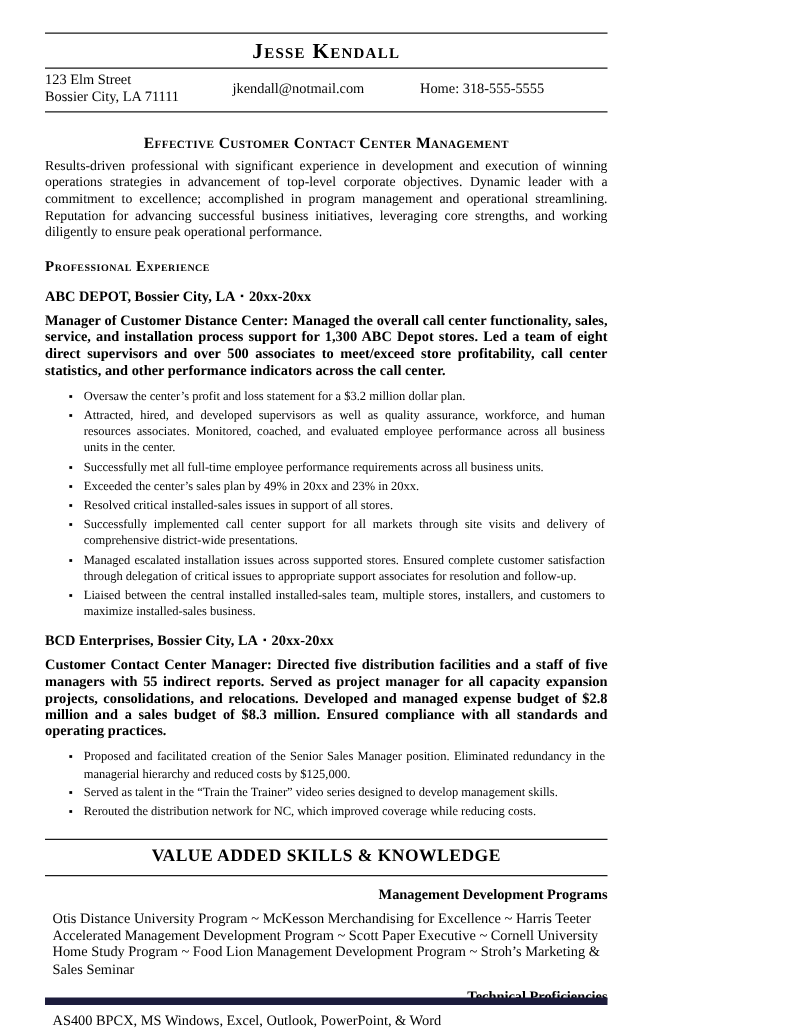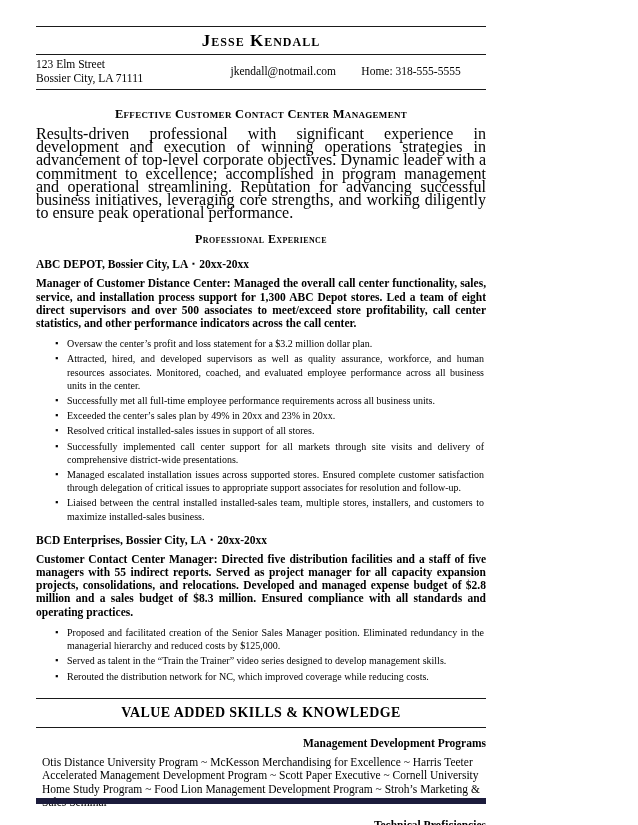--- a/index.html
+++ b/index.html
@@ -26,34 +26,34 @@
   .contact {
     display: flex;
     align-items: center;
     border-top: 1px solid #1a1a1a;
     border-bottom: 1px solid #1a1a1a;
     font-size: 11.5px;
     line-height: 13.5px;
     padding: 3px 0 4px 0;
   }
   .c-col { flex: 1; }
-  .c-col.mid { text-align: right; }
-  .c-col.right { text-align: center; }
+  .c-col.mid { text-align: left; }
+  .c-col.right { text-align: left; }
   .headline {
     text-align: center;
     font-variant: small-caps;
     font-weight: bold;
     font-size: 12.5px;
     letter-spacing: 0.3px;
     margin: 17px 0 5px 0;
   }
-  .body-text { font-size: 16px; line-height: 13.2px; }
+  .body-text { font-size: 11px; line-height: 13.2px; }
   .justify { text-align: justify; }
   .section-head {
-    text-align: center;
+    text-align: left;
     font-variant: small-caps;
     font-weight: bold;
     font-size: 12px;
     letter-spacing: 0.4px;
     margin: 13px 0 9px 0;
   }
   .job-head { font-size: 11.5px; font-weight: bold; margin: 11px 0 7px 0; }
   .sep { font-size: 8px; vertical-align: 2px; margin: 0 4px; }
   .job-desc {
     font-size: 11.5px;

